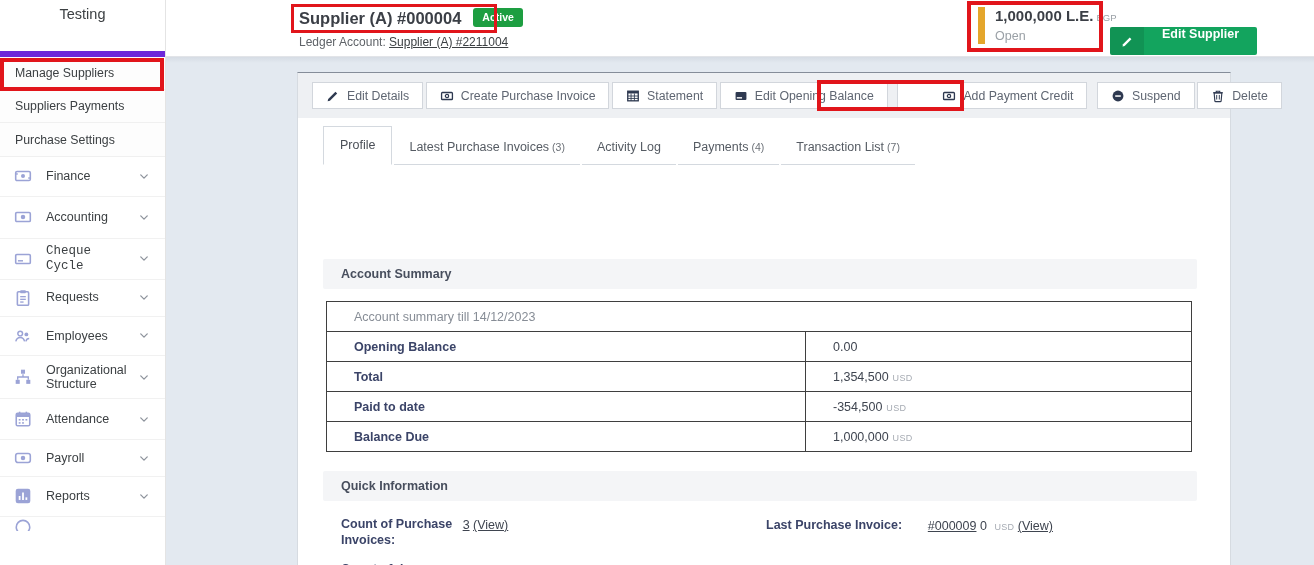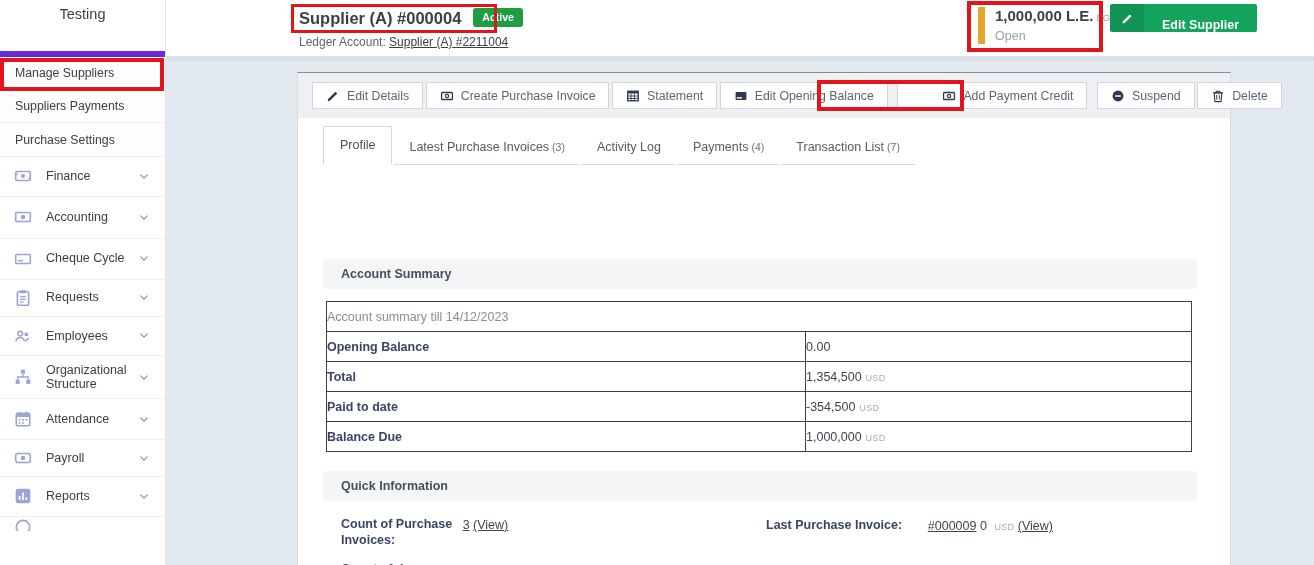--- a/index.html
+++ b/index.html
@@ -48,21 +48,21 @@
   .ledger-line { position:absolute; left:133px; top:35px; font-size:12px; color:#5f6368; white-space:nowrap; }
   .ledger-line a { color:#3c4043; text-decoration:underline; cursor:pointer; }
 
   .balance-block { position:absolute; left:812px; top:7px; display:flex; }
   .balance-bar { width:7px; height:37px; background:#e4a62c; margin-right:10px; }
   .balance-amount { font-size:15px; font-weight:bold; color:#3b3f46; white-space:nowrap; }
   .balance-cur { font-size:9.5px; font-weight:normal; color:#9aa0a6; margin-left:3px; }
   .balance-status { font-size:12.5px; color:#9aa0a6; margin-top:5px; }
 
   .edit-supplier-btn {
-    position:absolute; left:944px; top:4px; height:28px; display:flex; align-items:flex-end;
+    position:absolute; left:944px; top:27px; height:28px; display:flex; align-items:flex-start;
     background:#13a45e; color:#fff; border:none; border-radius:2px; cursor:pointer;
     font-family:inherit; padding:0;
   }
   .edit-supplier-btn .ic { width:34px; height:28px; display:flex; align-items:center; justify-content:center; background:rgba(0,0,0,.10); border-radius:2px 0 0 2px; }
   .edit-supplier-btn .ic svg { width:13px; height:13px; }
   .edit-supplier-btn .tx { font-size:12.5px; font-weight:bold; padding:0 18px; }
 
   
   .content { position:absolute; left:166px; top:57px; right:0; bottom:0; background:#e3e9f0; }
   .content::before { content:""; position:absolute; left:0; top:0; right:0; height:6px;
@@ -101,21 +101,21 @@
     border-radius:2px; display:flex; align-items:center; padding-left:18px;
     font-size:12.5px; font-weight:bold; color:#474e5d;
   }
   .section-hd.acct { top:186px; }
   .section-hd.quick { top:398px; }
 
   .sum-table {
     position:absolute; left:28px; top:228px; width:866px;
     border-collapse:collapse; font-size:12.5px;
   }
-  .sum-table td { border:1px solid #3f3f3f; height:30px; padding:0 0; }
+  .sum-table td { border:1px solid #3f3f3f; height:30px; padding:0 27px; }
   .sum-table .cap-row td { color:#878d96; }
   .sum-table .lab { width:479px; font-weight:bold; color:#3b4468; }
   .sum-table .val { color:#3f4550; }
   .usd { font-size:9px; color:#a6abb3; margin-left:4px; letter-spacing:.3px; }
 
   .qi-row1 { position:absolute; left:43px; top:444px; right:20px; }
   .qi-row2 { position:absolute; left:43px; top:489px; right:20px; }
   .qi-label { display:inline-block; width:118px; vertical-align:top; font-size:12.5px; font-weight:bold; color:#3b4468; line-height:1.25; }
   .qi-value { display:inline-block; vertical-align:top; font-size:12.5px; color:#3f4550; margin-top:1px; }
   .qi-value a, .qi-link { color:#3f4550; text-decoration:underline; cursor:pointer; }
@@ -170,21 +170,21 @@
             <circle cx="8" cy="8" r="2" fill="currentColor"></circle>
           </svg>
         </span>
       <span class="lbl">Accounting</span>
       <span class="chev icn">
           <svg viewBox="0 0 16 16">
             <path d="M4 6l4 4 4-4" fill="none" stroke="currentColor" stroke-width="1.6" stroke-linecap="round" stroke-linejoin="round"></path>
           </svg>
         </span>
     </div>
-    <div class="side-item" style="height:41px;">
+    <div class="side-item" style="height:41px;font-family:Liberation Mono, monospace;">
       <span class="icn">
           <svg viewBox="0 0 16 16">
             <rect x="1.5" y="4" width="13" height="8" rx="1" fill="none" stroke="currentColor" stroke-width="1.4"></rect>
             <line x1="3.5" y1="9.6" x2="8" y2="9.6" stroke="currentColor" stroke-width="1.3"></line>
           </svg>
         </span>
       <span class="lbl">Cheque Cycle</span>
       <span class="chev icn">
           <svg viewBox="0 0 16 16">
             <path d="M4 6l4 4 4-4" fill="none" stroke="currentColor" stroke-width="1.6" stroke-linecap="round" stroke-linejoin="round"></path>

